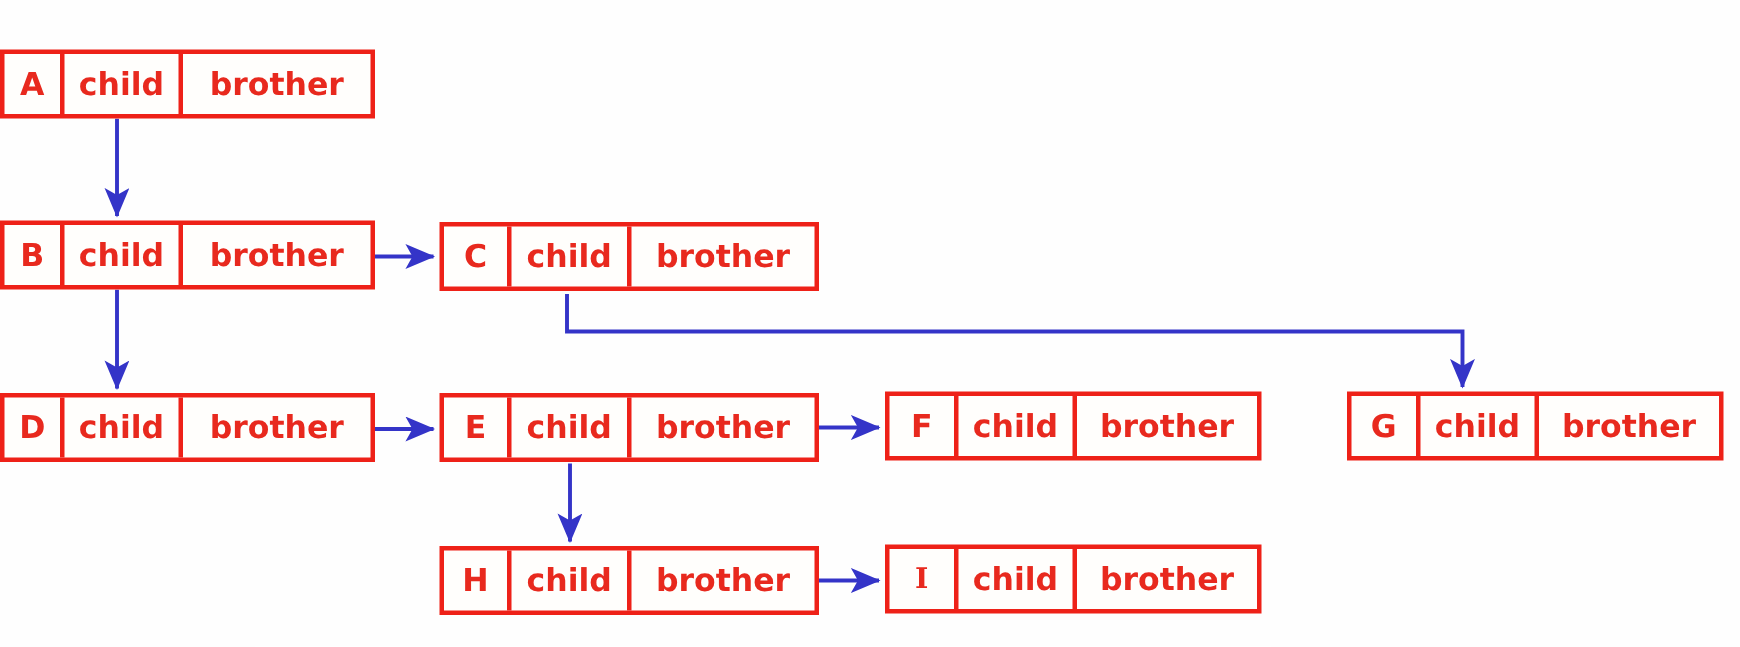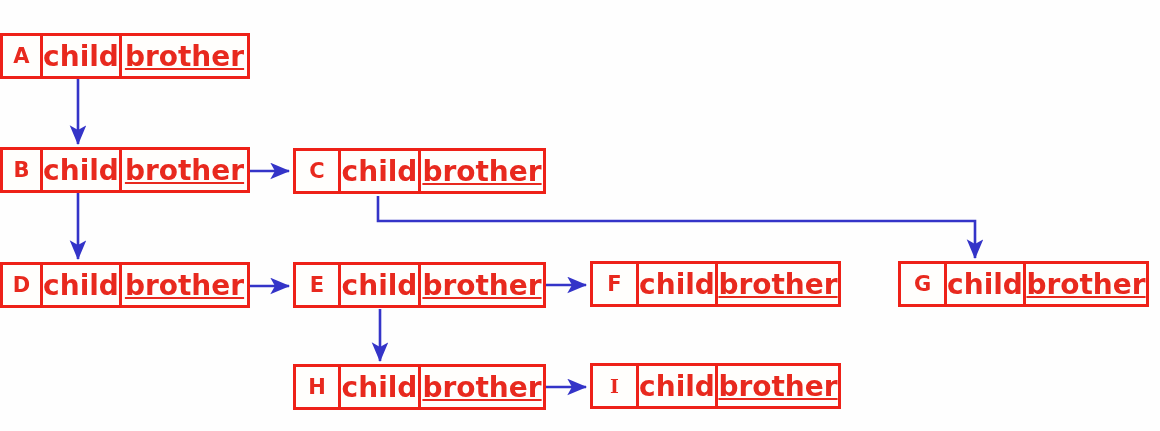--- a/index.html
+++ b/index.html
@@ -24,25 +24,25 @@
     height: 46px;
   }
   .cell {
     box-sizing: border-box;
     display: flex;
     align-items: center;
     justify-content: center;
     border-right: 3px solid #ee2118;
     color: #e8291e;
     font-weight: bold;
-    font-size: 28px;
+    font-size: 21px;
     letter-spacing: 0px;
     background: transparent;
   }
-  .cell.last { border-right: none; text-decoration: underline; }
+  .cell.last { border-right: none; }
   .cell.key {
     font-size: 21px;
     font-weight: bold;
   }
   .cell.key.serif {
     font-family: "DejaVu Serif", "Liberation Serif", serif;
     font-size: 19px;
   }
   .cell.child { }
   .cell.brother { }

